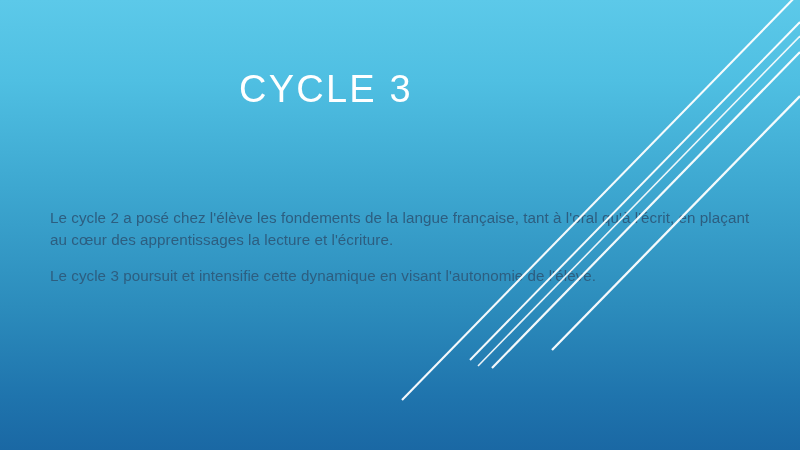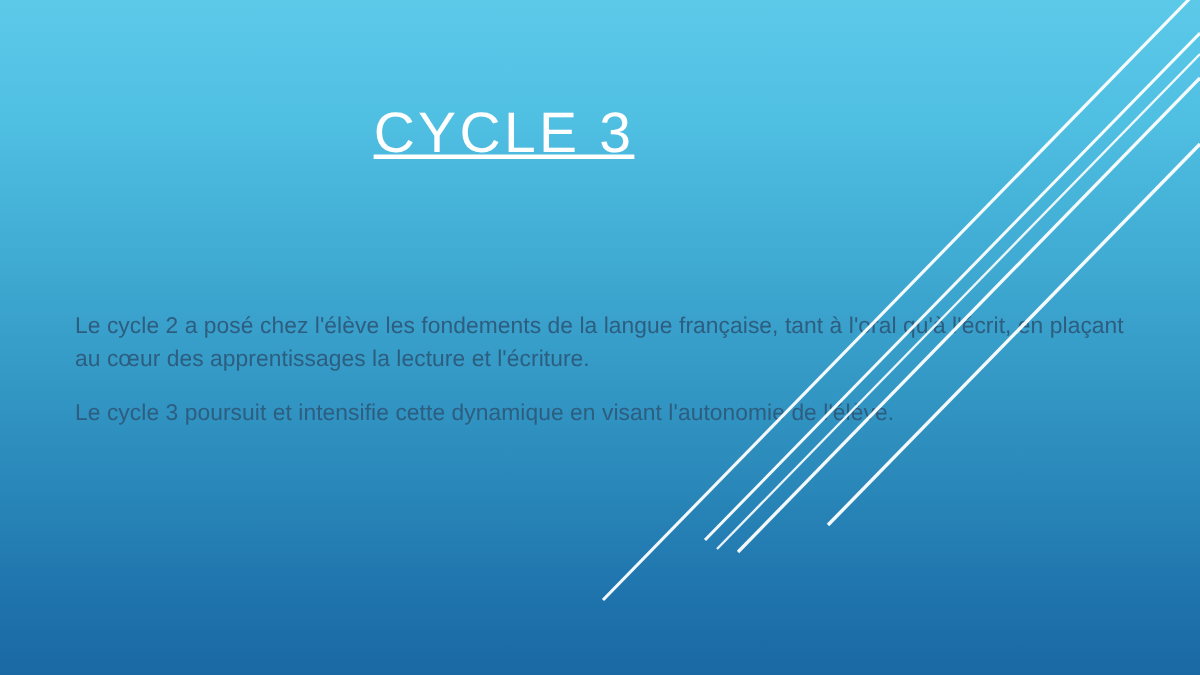--- a/index.html
+++ b/index.html
@@ -33,33 +33,32 @@
     left: 0;
     top: 0;
     width: 800px;
     height: 450px;
     pointer-events: none;
   }
 
   
   #title {
     position: absolute;
-    left: 16px;
+    left: 6px;
     top: 68px;
     width: 640px;
     text-align: center;
     color: #ffffff;
     font-family: "Liberation Sans", sans-serif;
     font-size: 38px;
     font-weight: 300;
     letter-spacing: 2.2px;
     line-height: 1.15;
     white-space: nowrap;
     text-transform: uppercase;
-    text-decoration: underline;
   }
 
   
   #body-block {
     position: absolute;
     left: 50px;
     top: 207px;
     width: 706px;
     color: #2d5e80;
     font-family: "Liberation Sans", sans-serif;

